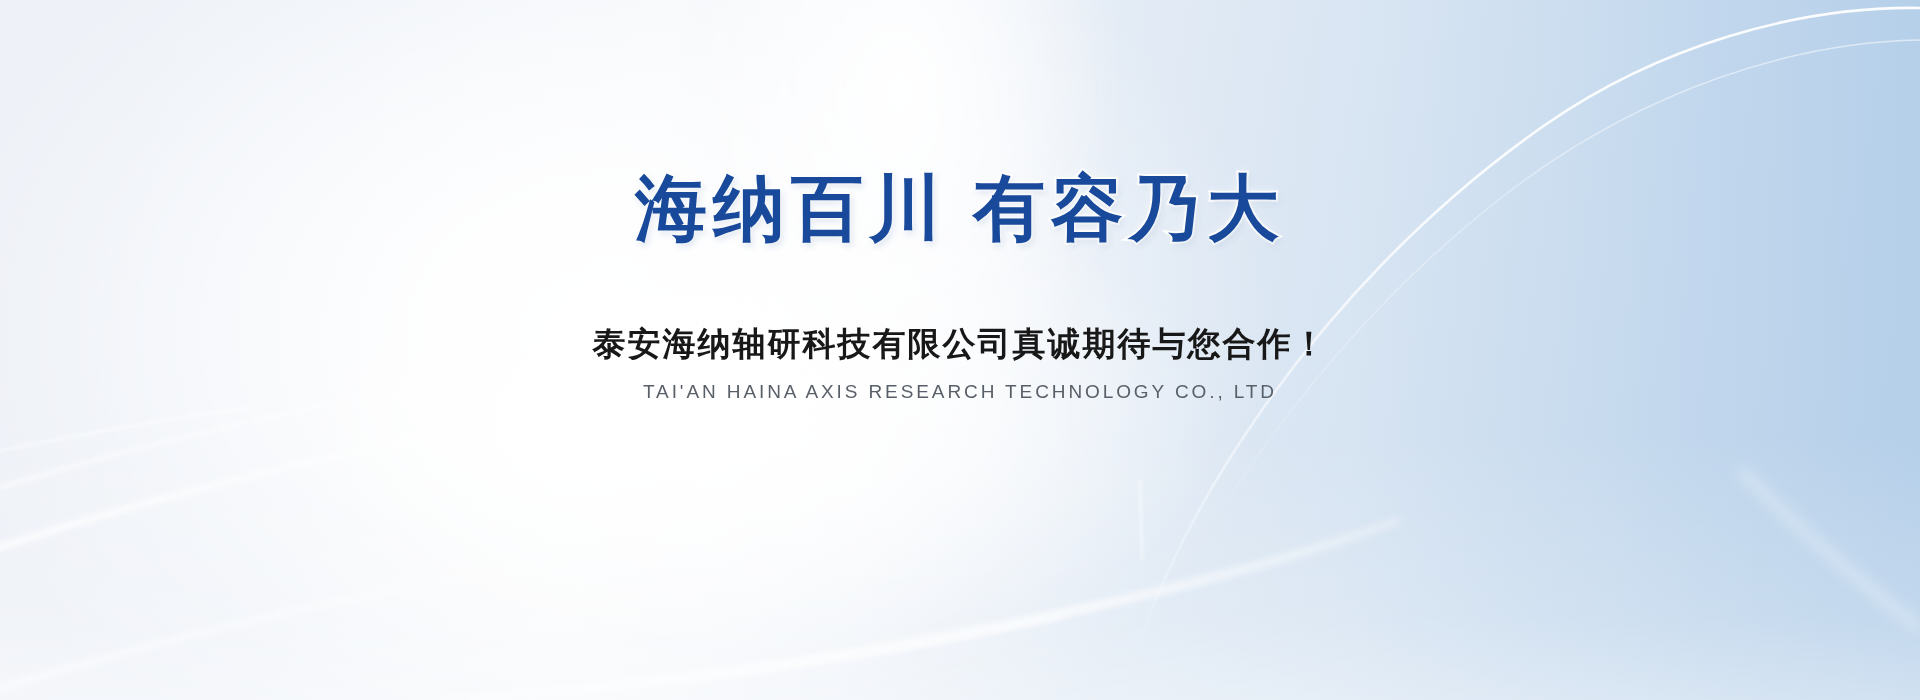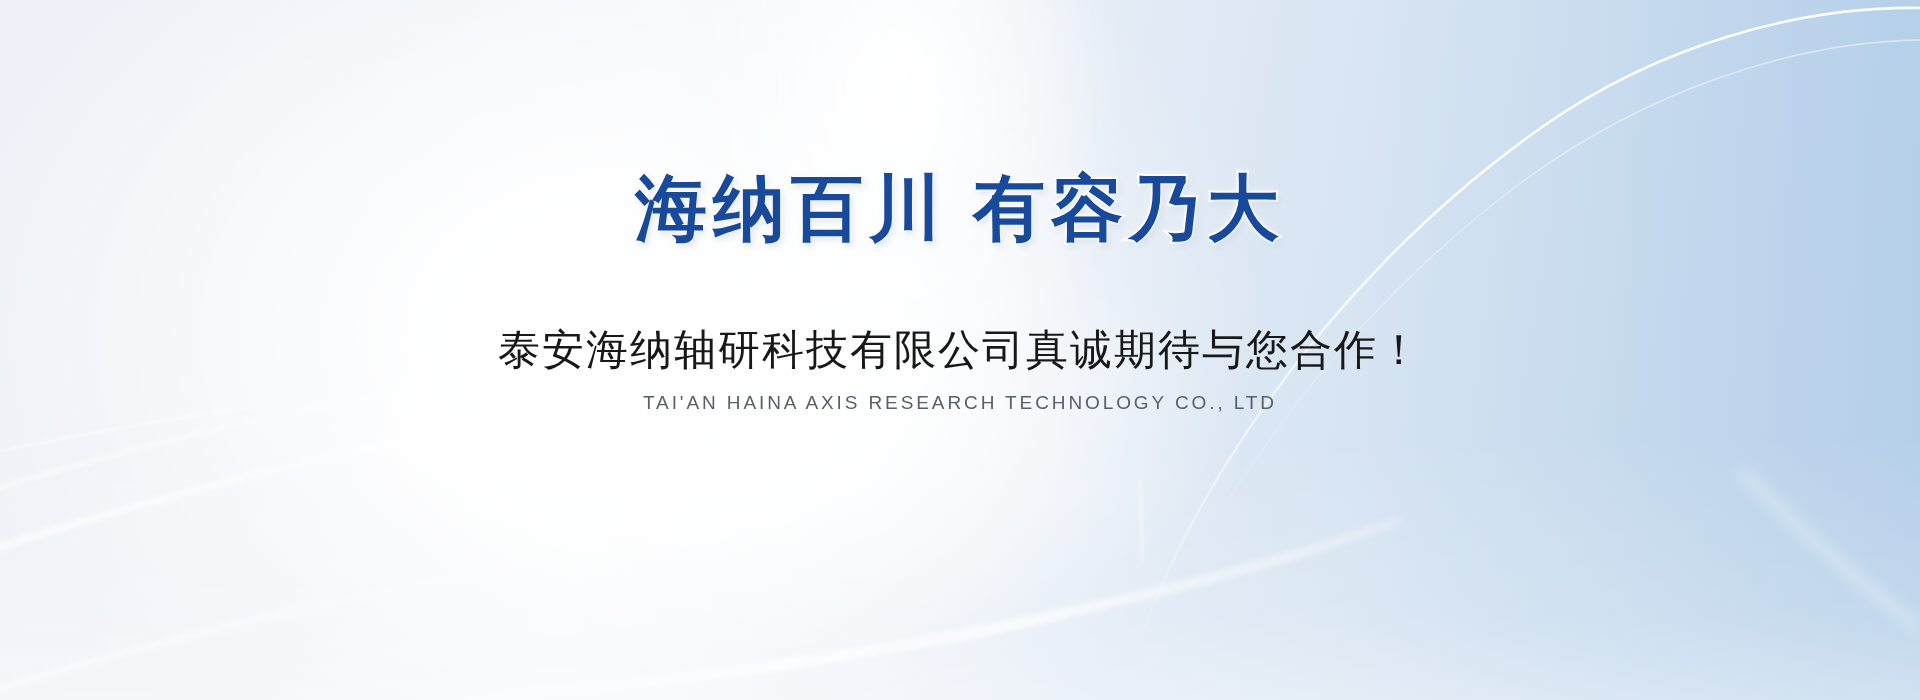--- a/index.html
+++ b/index.html
@@ -123,22 +123,22 @@
     -webkit-text-stroke: 4px #ffffff;
     paint-order: stroke fill;
     text-shadow:
        0 0 2px rgba(255,255,255,0.95),
        0 0 10px rgba(255,255,255,0.85),
        2px 3px 6px rgba(120,150,190,0.30);
   }
 
   .sub-cn {
     margin-top: 71px;
-    font-size: 42px;
-    font-weight: 400;
+    font-size: 33px;
+    font-weight: 700;
     letter-spacing: 2px;
     color: #181818;
     white-space: nowrap;
   }
 
   .sub-en {
     margin-top: 14px;
     font-size: 19px;
     font-weight: 400;
     letter-spacing: 2.9px;

